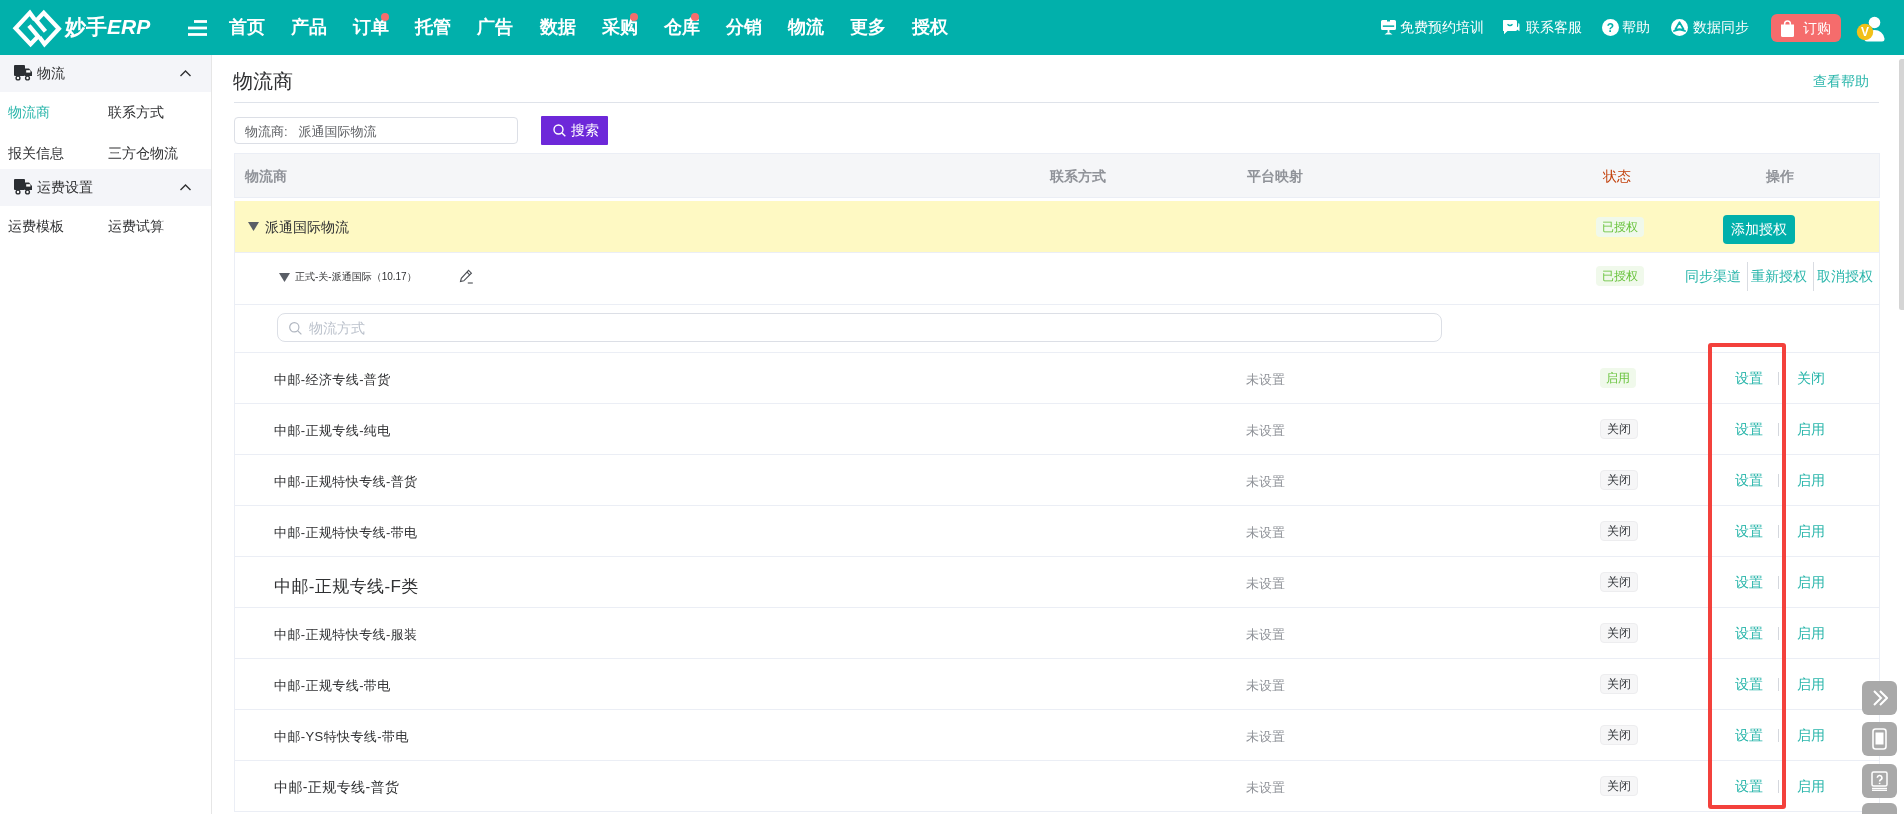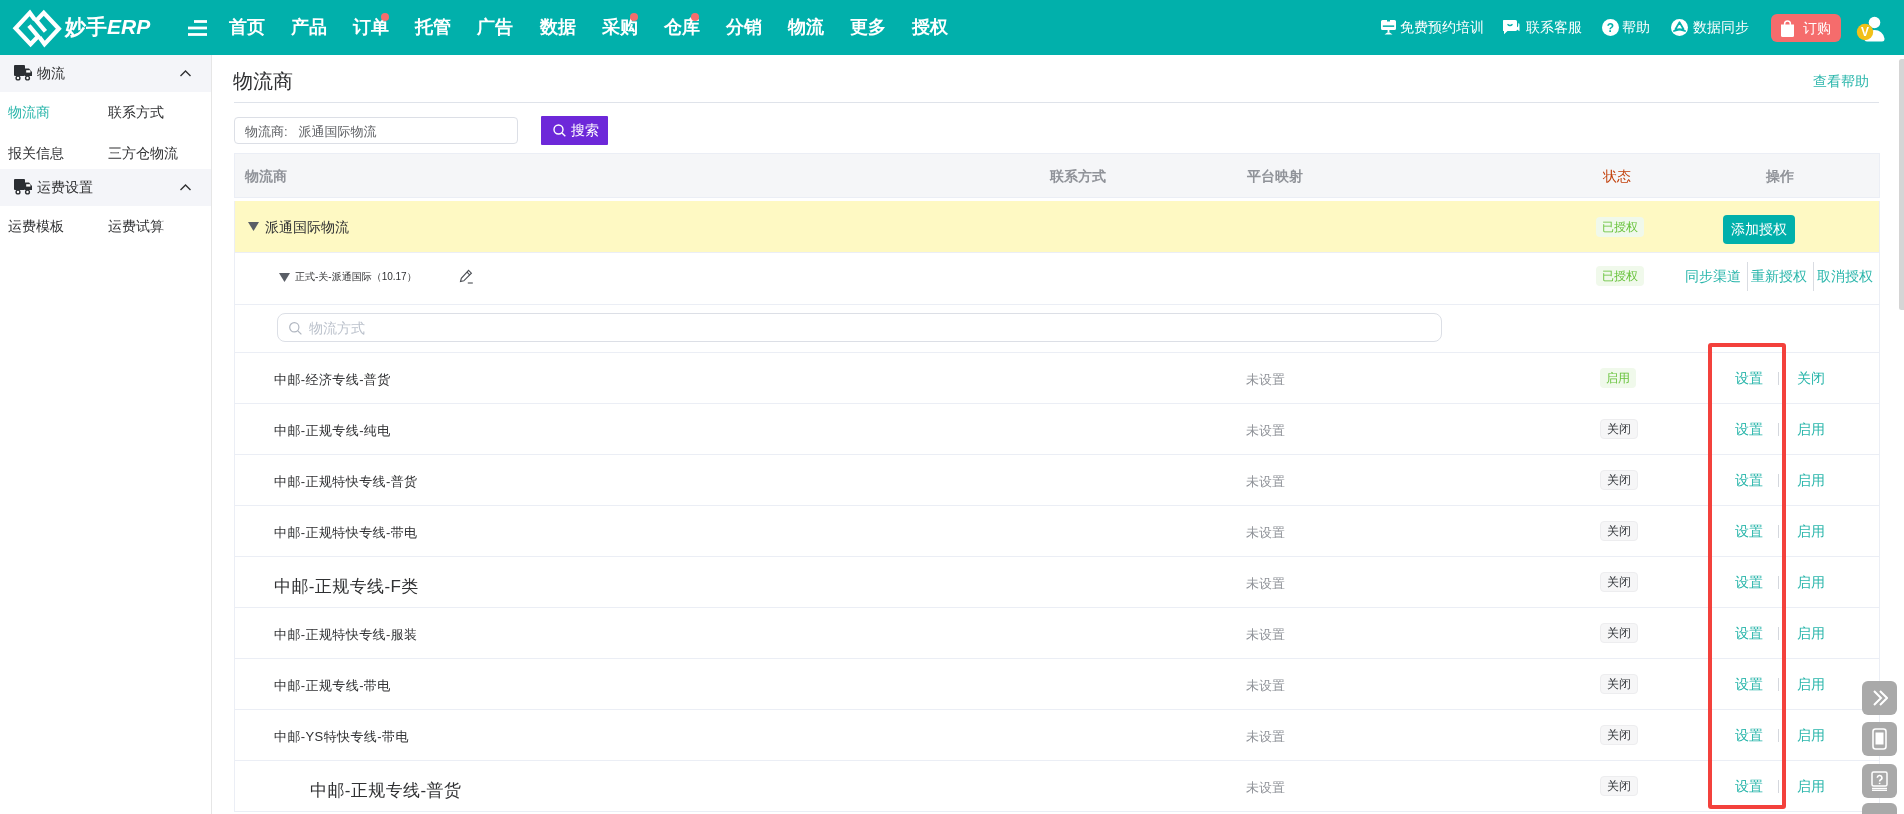--- a/index.html
+++ b/index.html
@@ -247,21 +247,21 @@
   <div class="cell" style="left:1365px;top:15px;"><span class="badge gray">关闭</span></div>
   <div class="cell" style="left:1500px;top:17px;font-size:14px;white-space:nowrap;"><span class="alink">设置</span><span class="vsep2" style="margin:0 18px 0 15px;"></span><span class="alink">启用</span></div>
 </div>
 <div class="row" style="position:absolute;left:234px;top:710px;height:51px;border-left:1px solid #ebeef5;border-right:1px solid #ebeef5;">
   <div class="cell" style="left:39px;top:18px;font-size:13px;color:#303133;letter-spacing:0.4px;">中邮-YS特快专线-带电</div>
   <div class="cell" style="left:1011px;top:18px;font-size:13px;color:#909399;">未设置</div>
   <div class="cell" style="left:1365px;top:15px;"><span class="badge gray">关闭</span></div>
   <div class="cell" style="left:1500px;top:17px;font-size:14px;white-space:nowrap;"><span class="alink">设置</span><span class="vsep2" style="margin:0 18px 0 15px;"></span><span class="alink">启用</span></div>
 </div>
 <div class="row" style="position:absolute;left:234px;top:761px;height:51px;border-left:1px solid #ebeef5;border-right:1px solid #ebeef5;">
-  <div class="cell" style="left:39px;top:18px;font-size:17px;color:#303133;letter-spacing:0.4px;margin-left:36px;">中邮-正规专线-普货</div>
+  <div class="cell" style="left:39px;top:18px;font-size:14px;color:#303133;letter-spacing:0.4px;">中邮-正规专线-普货</div>
   <div class="cell" style="left:1011px;top:18px;font-size:13px;color:#909399;">未设置</div>
   <div class="cell" style="left:1365px;top:15px;"><span class="badge gray">关闭</span></div>
   <div class="cell" style="left:1500px;top:17px;font-size:14px;white-space:nowrap;"><span class="alink">设置</span><span class="vsep2" style="margin:0 18px 0 15px;"></span><span class="alink">启用</span></div>
 </div>
 </div>
 
 <div class="abs" style="left:1708px;top:343px;width:78px;height:466px;border:4px solid #f3413c;border-radius:3px;"></div>
 
 <div class="abs" style="left:1862px;top:681px;width:35px;height:34px;background:#a9a9a9;border-radius:6px;">
   <svg class="abs" style="left:9px;top:8px" width="17" height="18" viewBox="0 0 17 18" fill="none" stroke="#fff" stroke-width="2">

